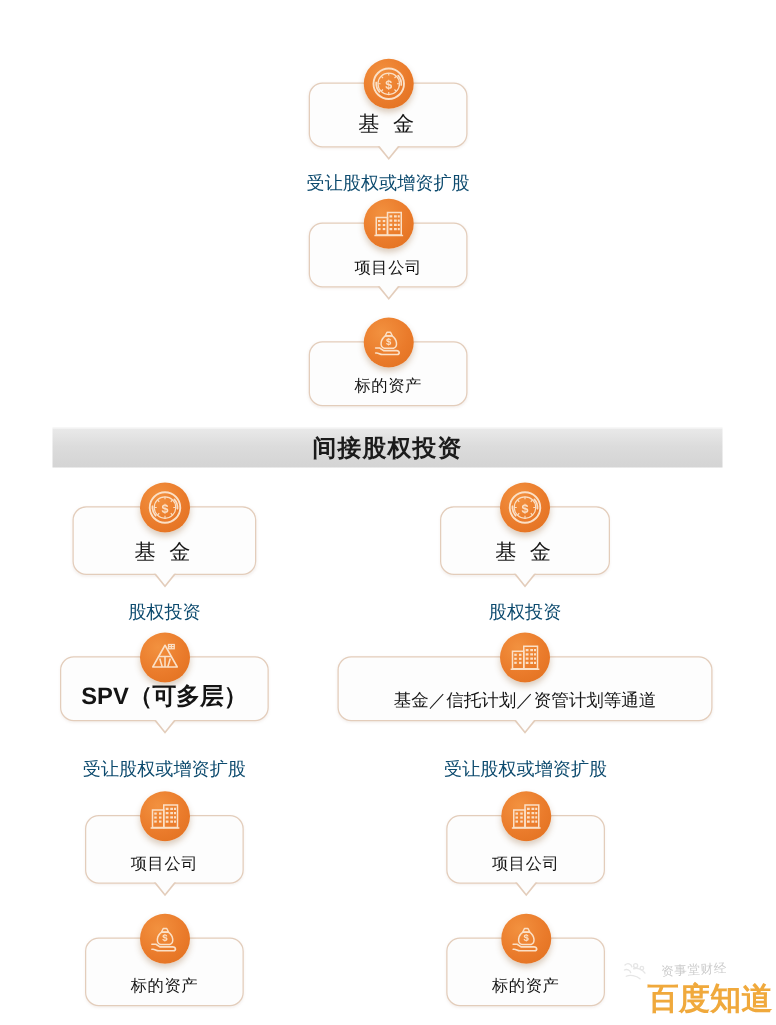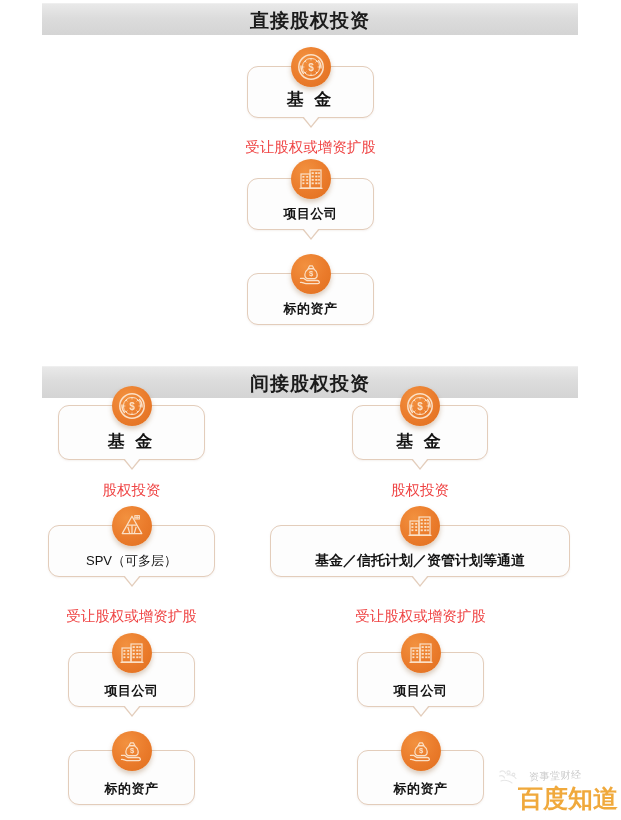--- a/index.html
+++ b/index.html
@@ -30,21 +30,21 @@
     top: 50%;
     transform: translateY(-50%);
     text-align: center;
     font-size: 19px;
     font-weight: bold;
     color: #1b1b1b;
     letter-spacing: 1px;
     line-height: 1;
   }
   #bar-direct { top: 3px; }
-  #bar-indirect { top: 342px; margin-top: 24px; }
+  #bar-indirect { top: 342px; }
 
   
   .node {
     position: absolute;
   }
   .node .bubble {
     position: relative;
     width: 100%;
     height: 100%;
     border: 1px solid #e3cdbb;
@@ -73,29 +73,29 @@
     border-left: 8px solid transparent;
     border-right: 8px solid transparent;
     border-top: 10px solid #fdfdfd;
   }
 
   .node .label {
     position: absolute;
     left: 0; right: 0;
     bottom: 8px;
     text-align: center;
-    font-weight: bold;
+    font-weight: normal;
     color: #141414;
     line-height: 1.05;
     white-space: nowrap;
   }
   .node .label.sz-reg  { font-size: 17px; letter-spacing: 3px; }
   .node .label.sz-norm { font-size: 13px; letter-spacing: 0.5px; }
   .node .label.sz-wide { font-size: 14px; letter-spacing: 0px; }
-  .node .label.sz-spv  { font-size: 13px; letter-spacing: 0px; font-weight: normal; }
+  .node .label.sz-spv  { font-size: 19px; letter-spacing: 0px; font-weight: bold; }
 
   
   .icon-badge {
     position: absolute;
     left: 50%;
     top: -20px;
     margin-left: -20px;
     width: 40px;
     height: 40px;
     border-radius: 50%;
@@ -103,21 +103,21 @@
     box-shadow: 0 3px 5px rgba(140,90,40,0.30);
     overflow: hidden;
   }
   .icon-badge svg { display: block; width: 40px; height: 40px; }
 
   
   .connector-label {
     position: absolute;
     text-align: center;
     font-size: 14.5px;
-    color: #ef4444;
+    color: #0c4a6e;
     line-height: 1;
     white-space: nowrap;
     font-weight: normal;
   }
 
   
   .watermark {
     position: absolute;
     left: 497px;
     top: 765px;
@@ -153,23 +153,20 @@
     letter-spacing: 0px;
     white-space: nowrap;
     text-shadow: 0 1px 0 rgba(255,255,255,0.6);
   }
 </style>
 </head>
 <body>
 
 <div class="page">
 
-  <div class="section-bar" id="bar-direct">
-    <div class="bar-title">直接股权投资</div>
-  </div>
 
   <div class="node" style="left:247px; top:66px; width:127px; height:52px;">
     <div class="bubble">
       <div class="icon-badge">
         <svg viewBox="0 0 40 40" aria-hidden="true">
           <circle cx="20" cy="20" r="12.2" fill="none" stroke="#fbe0c6" stroke-width="1.5"></circle>
           <circle cx="20" cy="20" r="8.6" fill="none" stroke="#fbe0c6" stroke-width="1"></circle>
           <g stroke="#fbe0c6" stroke-width="0.9" fill="none">
             <path d="M20 11.4 L20 13.4 M20 26.6 L20 28.6 M11.4 20 L13.4 20 M26.6 20 L28.6 20"></path>
             <path d="M14 14 L15.4 15.4 M26 14 L24.6 15.4 M14 26 L15.4 24.6 M26 26 L24.6 24.6"></path>

